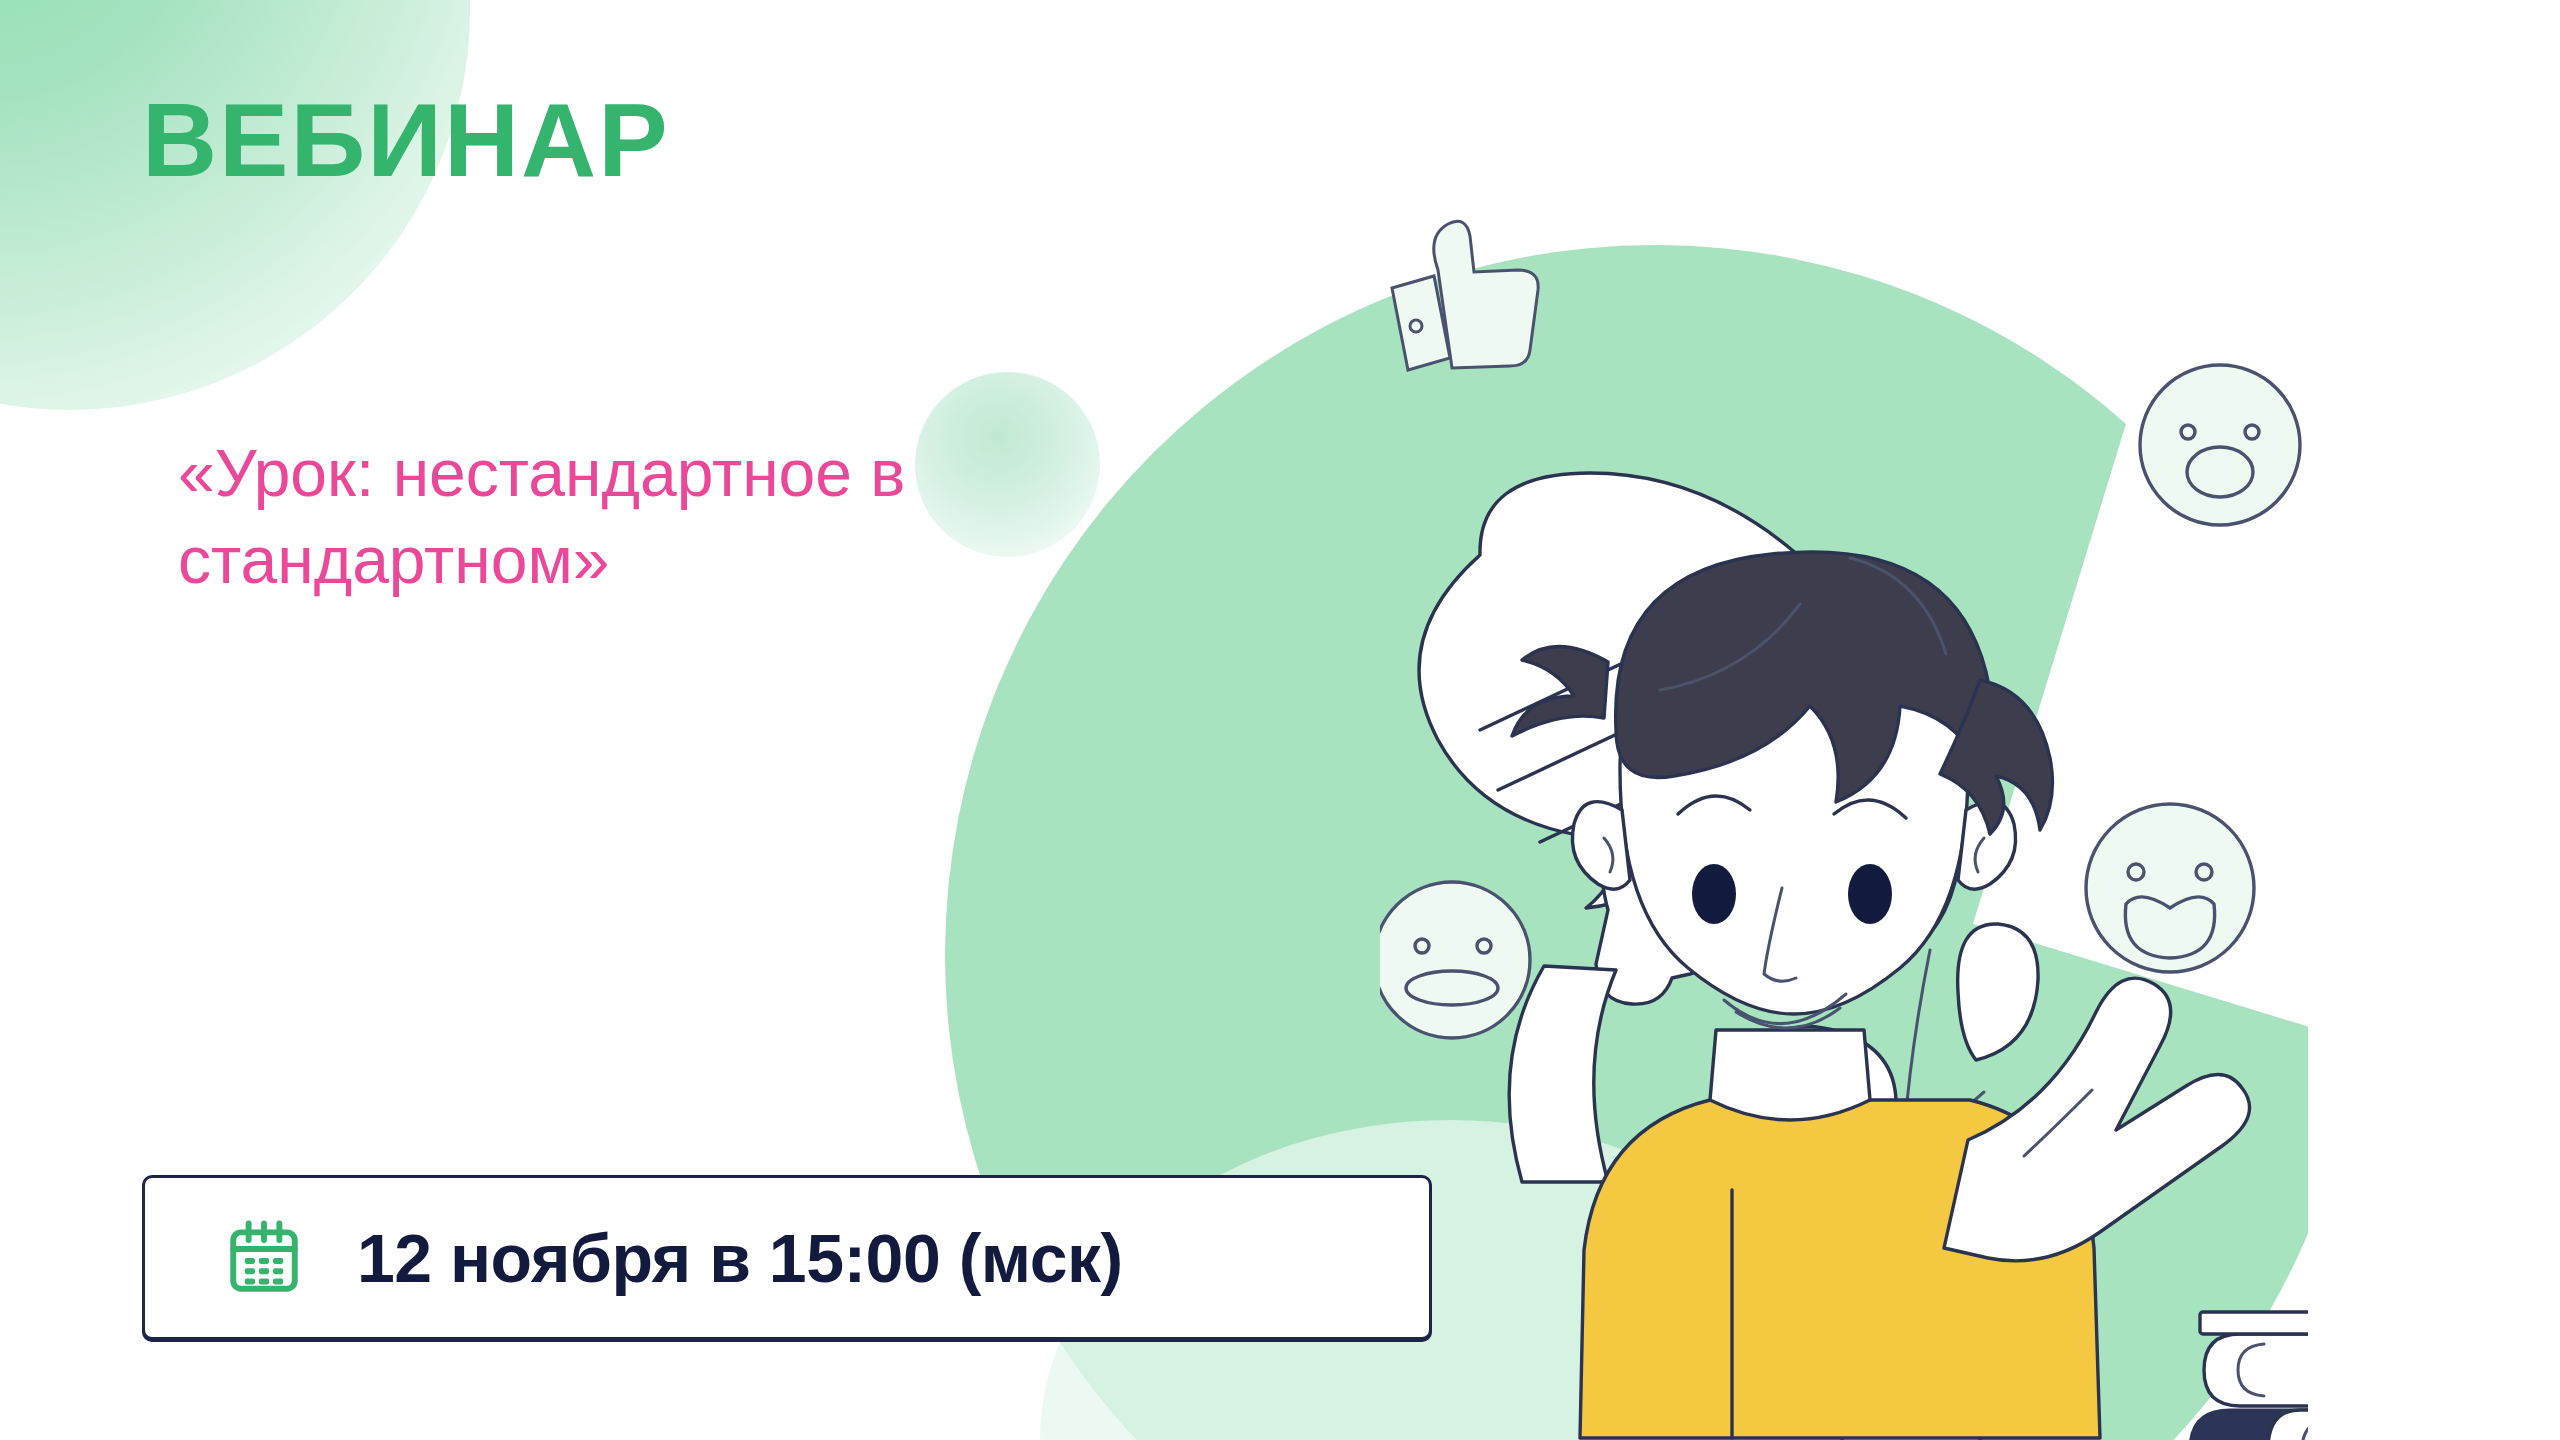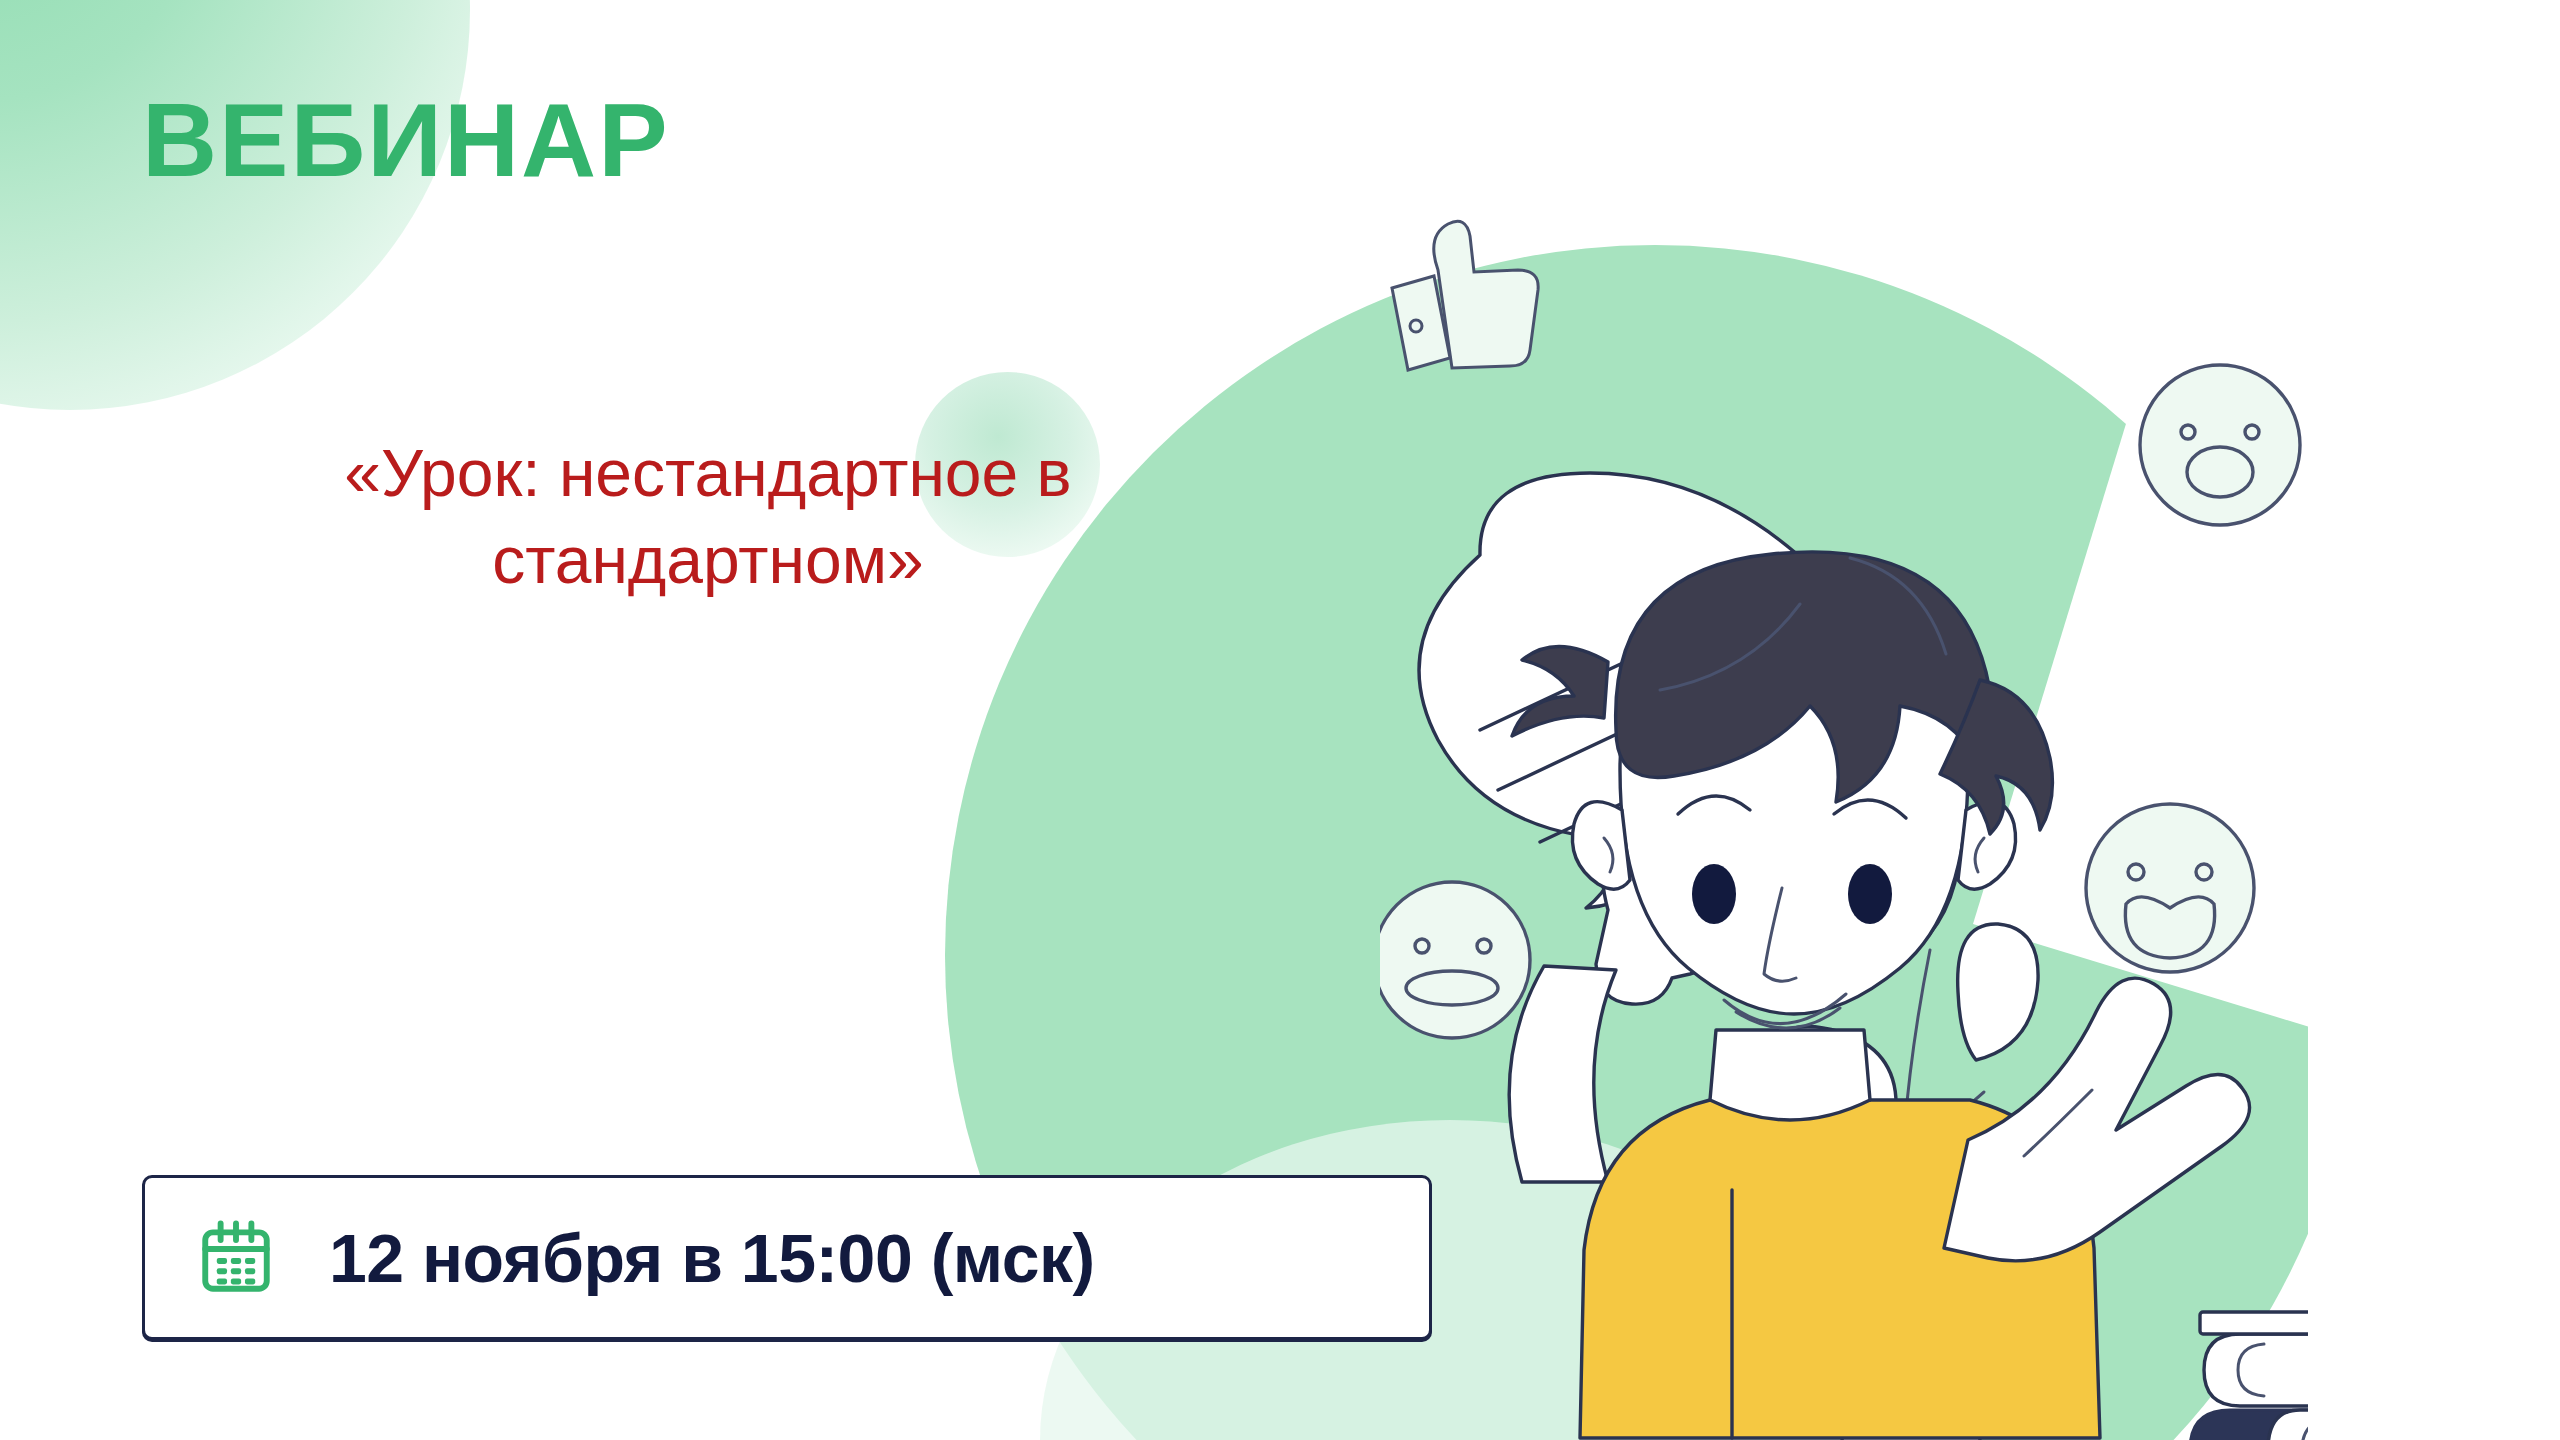--- a/index.html
+++ b/index.html
@@ -43,32 +43,32 @@
   }
 
   
   .title{
     position:absolute; left:142px; top:88px;
     font-size:104px; font-weight:bold; letter-spacing:2px;
     color:#34b46d; line-height:1;
   }
   .subtitle{
     position:absolute; left:178px; top:430px; width:1060px;
-    font-size:66px; font-weight:400; line-height:1.32; color:#b91c1c;text-align:center;
+    font-size:66px; font-weight:400; line-height:1.32; color:#ec4899;
   }
   .age-badge{
     position:absolute; left:2330px; top:115px;
     font-size:62px; font-weight:400; color:#8d93ad; letter-spacing:1px;
   }
 
   
   .date-pill{
     position:absolute; left:142px; top:1175px; width:1290px; height:165px;
     background:#ffffff; border:3px solid #1d2547; border-radius:10px;
-    display:flex; align-items:center; gap:52px; padding-left:50px;
+    display:flex; align-items:center; gap:52px; padding-left:78px;
     box-shadow:0 2px 0 #1d2547;
   }
   .date-pill .cal-ico{ width:82px; height:82px; flex:0 0 auto; }
   .date-pill .date-text{
     font-size:68px; font-weight:bold; color:#121a3e; letter-spacing:-0.5px; white-space:nowrap;
   }
 
   
   .illus{ position:absolute; left:1380px; top:210px; width:1180px; height:1230px; }
   .illus svg{ display:block; width:100%; height:100%; }

